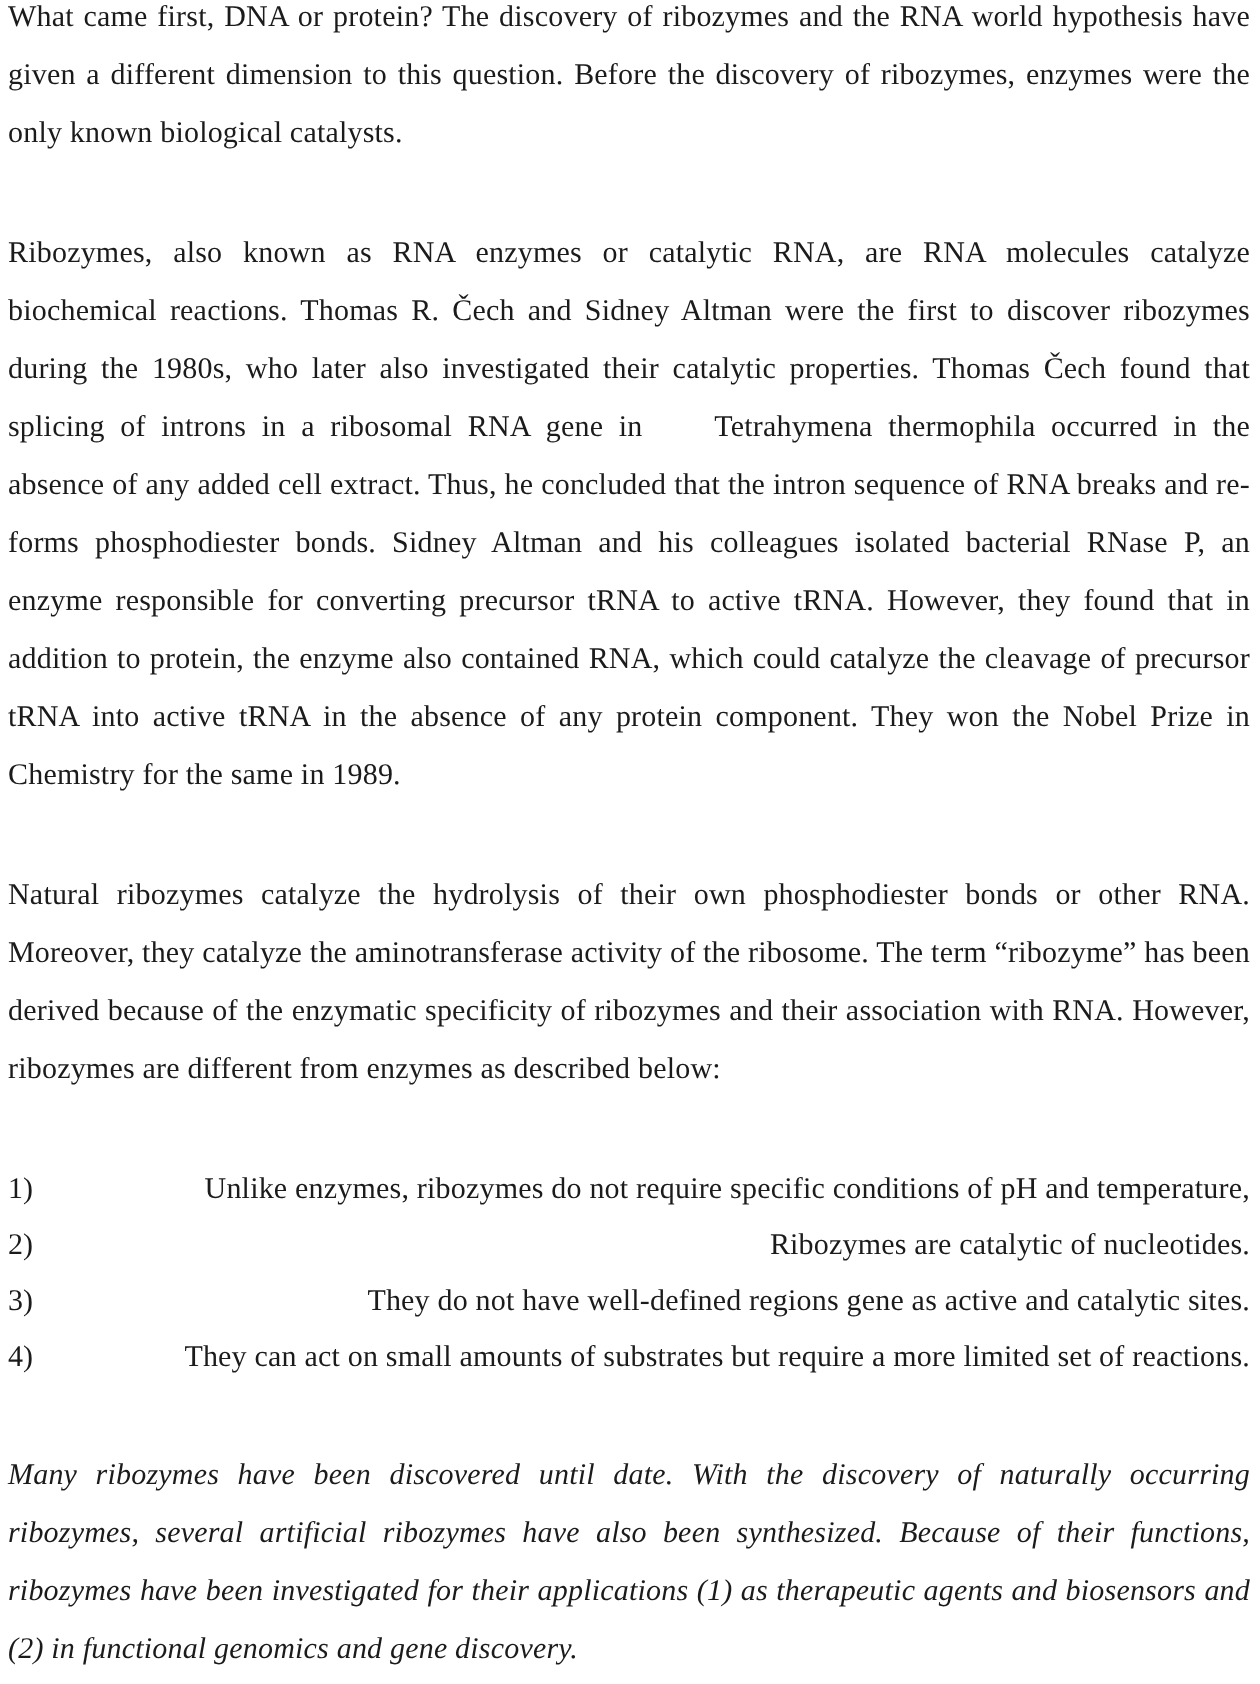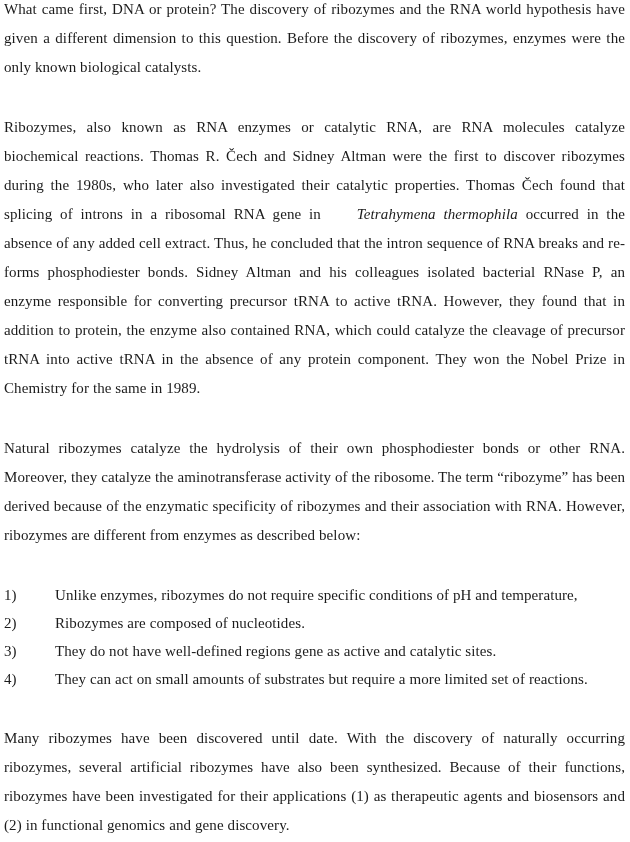--- a/index.html
+++ b/index.html
@@ -28,40 +28,40 @@
     line-height: 29px;
     text-align: justify;
     text-justify: inter-word;
     letter-spacing: 0.1px;
   }
   .para.first {
     margin-top: -5px;
   }
   .para.last {
     margin-bottom: 0;
+    font-style: italic;
   }
   .species {
-    font-style: italic;
     margin-left: 28px;
   }
   .doc-list {
     margin: 0 0 31px 0;
   }
   .list-item {
     display: flex;
     line-height: 28px;
     align-items: flex-start;
   }
   .item-number {
     flex: 0 0 51px;
     width: 51px;
   }
   .item-text {
     flex: 1 1 auto;
-    text-align: left;
+    text-align: right;
     letter-spacing: 0.1px;
     font-family: Liberation Serif, serif;
   }
 </style>
 </head>
 <body>
 
 <div class="page">
 
   <p class="para first">What came first, DNA or protein? The discovery of ribozymes and the RNA world hypothesis have given a different dimension to this question. Before the discovery of ribozymes, enzymes were the only known biological catalysts.</p>
@@ -70,21 +70,21 @@
 
   <p class="para">Natural ribozymes catalyze the hydrolysis of their own phosphodiester bonds or other RNA. Moreover, they catalyze the aminotransferase activity of the ribosome. The term “ribozyme” has been derived because of the enzymatic specificity of ribozymes and their association with RNA. However, ribozymes are different from enzymes as described below:</p>
 
   <div class="doc-list">
     <div class="list-item">
       <span class="item-number">1)</span>
       <span class="item-text">Unlike enzymes, ribozymes do not require specific conditions of pH and temperature,</span>
     </div>
     <div class="list-item">
       <span class="item-number">2)</span>
-      <span class="item-text">Ribozymes are composed of nucleotides.</span>
+      <span class="item-text">Ribozymes are catalytic of nucleotides.</span>
     </div>
     <div class="list-item">
       <span class="item-number">3)</span>
       <span class="item-text">They do not have well-defined regions gene as active and catalytic sites.</span>
     </div>
     <div class="list-item">
       <span class="item-number">4)</span>
       <span class="item-text">They can act on small amounts of substrates but require a more limited set of reactions.</span>
     </div>
   </div>

